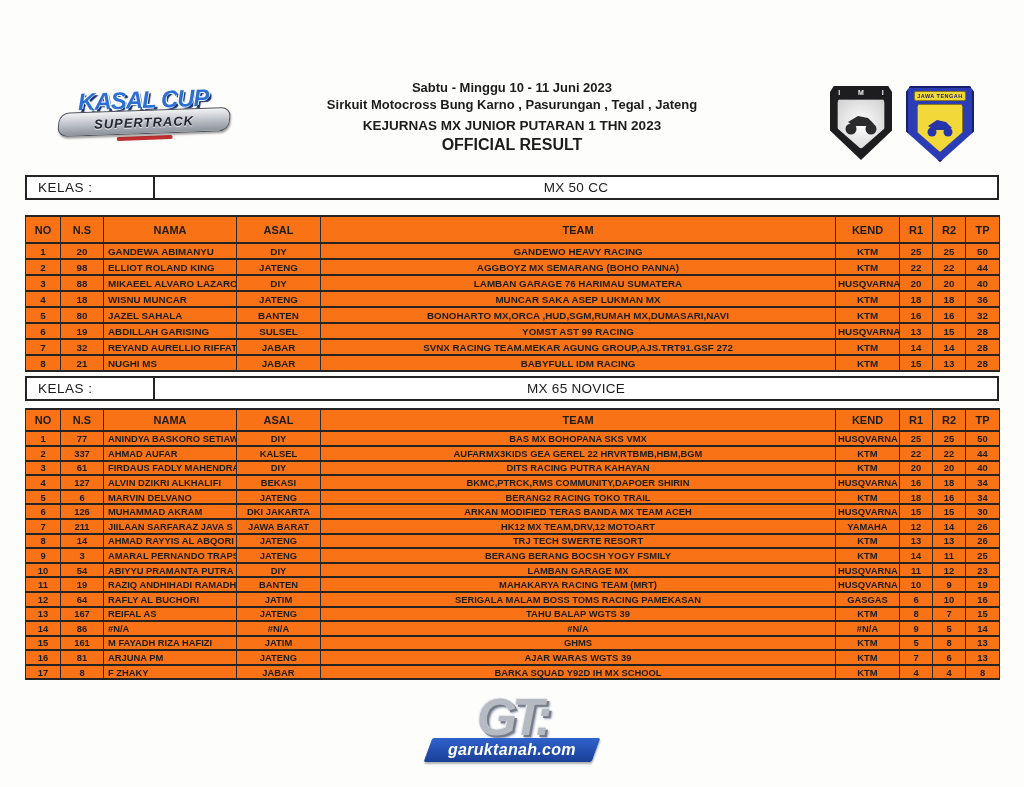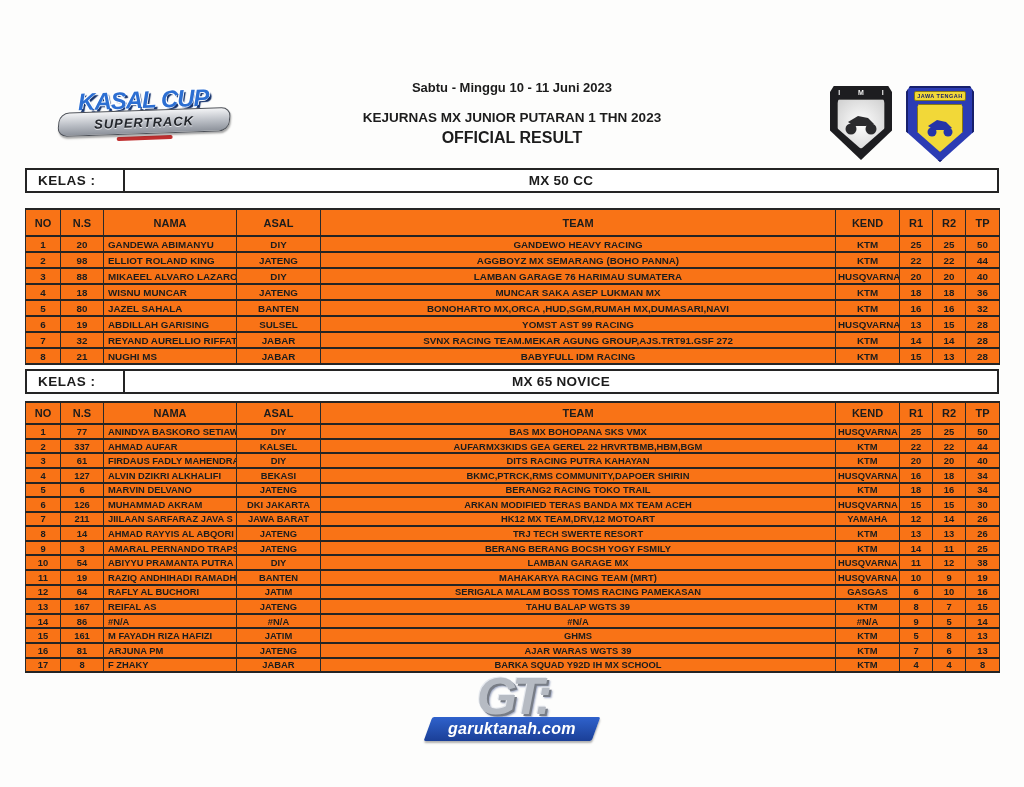--- a/index.html
+++ b/index.html
@@ -9,21 +9,21 @@
     position:relative; width:1024px; height:787px; margin:0 auto;
     background:#fdfdfc; overflow:hidden; color:#1c1c1c;
   }
   .content { margin:0 25px; }
 
   
   .titles { text-align:center; padding-top:80px; line-height:1.25; }
   .title-main  { font-size:17px; font-weight:700; letter-spacing:.3px; }
   .title-date  { font-size:13px; font-weight:700; margin-top:0; }
   .title-venue { font-size:13px; font-weight:700; margin-top:1px; }
-  .title-event { font-size:13.5px; font-weight:700; margin-top:14px; }
+  .title-event { font-size:13.5px; font-weight:700; margin-top:4px; }
   .title-official { font-size:16px; font-weight:700; margin-top:1px; }
 
   
   .kasal-logo { position:absolute; left:58px; top:86px; width:172px; height:66px; transform:rotate(-2deg); }
   .kasal-line1 {
     font-style:italic; font-weight:900; font-size:24px; text-align:center;
     color:#2d6fd2; letter-spacing:-1px;
     text-shadow:-1px -1px 0 #fff, 1px -1px 0 #fff, -1px 1px 0 #fff, 2px 2px 1px #12306b;
   }
   .kasal-banner {
@@ -56,45 +56,45 @@
     font-weight:700; text-align:center; letter-spacing:.5px; padding:1px 0; }
   .jt-inner { position:absolute; left:9px; right:9px; top:16px; height:48px;
     background:#f2d838; border:1px solid #8a7a10;
     clip-path:polygon(4% 0,96% 0,100% 8%,100% 58%,50% 100%,0 58%,0 8%);
     display:flex; align-items:center; justify-content:center; }
 
   
   .kelas-bar { display:flex; border:2px solid #242424; height:25px; background:#fff; }
   .kelas-bar.first { margin-top:20px; }
   .kelas-bar.second { margin-top:4px; }
-  .kelas-label { width:98px; border-right:2px solid #242424; font-size:13.5px; font-weight:700;
+  .kelas-label { width:128px; border-right:2px solid #242424; font-size:13.5px; font-weight:400;
     display:flex; align-items:center; padding-left:11px; letter-spacing:.5px; }
   .kelas-name { flex:1; display:flex; align-items:center; justify-content:center;
-    font-size:13.5px; font-weight:700; letter-spacing:.3px; }
+    font-size:13.5px; font-weight:400; letter-spacing:.3px; }
 
   
   table.results { width:100%; border-collapse:collapse; table-layout:fixed; background:#f97316; }
   table.results.t1 { margin-top:15px; }
   table.results.t2 { margin-top:7px; }
   table.results th, table.results td {
     border:1px solid #2a2a2a; border-top:2px solid #242424; border-bottom:2px solid #242424;
     font-weight:700; text-align:center; white-space:nowrap; overflow:hidden;
     padding:0 2px;
   }
   table.results th { font-size:11px; }
   .t1 th { height:27px; }
   .t2 th { height:22px; }
   .t1 td { height:16px; font-size:9.8px; }
   .t2 td { height:14.6px; font-size:9.4px; }
   table.results td.c2 { text-align:left; padding-left:4px; }
   col.w-no{width:35px} col.w-ns{width:43px} col.w-nama{width:133px} col.w-asal{width:84px}
   col.w-team{width:515px} col.w-kend{width:64px} col.w-r1{width:33px} col.w-r2{width:33px} col.w-tp{width:34px}
 
   
-  .gt-logo { text-align:center; }
+  .gt-logo { margin-top:14px; text-align:center; }
   .gt-text {
     display:inline-block; font-style:italic; font-weight:900; font-size:52px; line-height:.9;
     letter-spacing:-5px; color:#b6bbc3;
     text-shadow:-1px -1px 0 #e6e9ee, 2px 2px 0 #787d86, 3px 3px 2px rgba(40,60,120,.45);
   }
   .gt-banner {
     display:inline-block; margin-top:-4px; background:linear-gradient(#2f62cc,#1b3f97);
     transform:skewX(-20deg); padding:3px 20px; border-radius:2px;
     box-shadow:1px 2px 2px rgba(0,0,0,.3);
   }
@@ -131,20 +131,21 @@
       <svg width="30" height="22" viewBox="0 0 30 22">
         <circle cx="7" cy="15" r="4.5" fill="#2534a8"></circle>
         <circle cx="23" cy="15" r="4.5" fill="#2534a8"></circle>
         <path d="M3 9 L12 3 L21 5 L27 11 L19 13 L9 13 Z" fill="#2534a8"></path>
       </svg>
     </div>
   </div>
 
   <div class="titles">
     <div class="title-date">Sabtu - Minggu 10 - 11 Juni 2023</div>
+    <div class="title-venue">Sirkuit Motocross Bung Karno , Pasurungan , Tegal , Jateng</div>
     <div class="title-event">KEJURNAS MX JUNIOR PUTARAN 1 THN 2023</div>
     <div class="title-official">OFFICIAL RESULT</div>
   </div>
 
   <div class="content">
 
     <div class="kelas-bar first">
       <div class="kelas-label">KELAS :</div>
       <div class="kelas-name">MX 50 CC</div>
     </div>
@@ -398,21 +399,21 @@
           </tr>
           <tr>
             <td class="c0">10</td>
             <td class="c1">54</td>
             <td class="c2">ABIYYU PRAMANTA PUTRA JATI</td>
             <td class="c3">DIY</td>
             <td class="c4">LAMBAN GARAGE MX</td>
             <td class="c5">HUSQVARNA</td>
             <td class="c6">11</td>
             <td class="c7">12</td>
-            <td class="c8">38</td>
+            <td class="c8">23</td>
           </tr>
           <tr>
             <td class="c0">11</td>
             <td class="c1">19</td>
             <td class="c2">RAZIQ ANDHIHADI RAMADHAN</td>
             <td class="c3">BANTEN</td>
             <td class="c4">MAHAKARYA RACING TEAM (MRT)</td>
             <td class="c5">HUSQVARNA</td>
             <td class="c6">10</td>
             <td class="c7">9</td>

